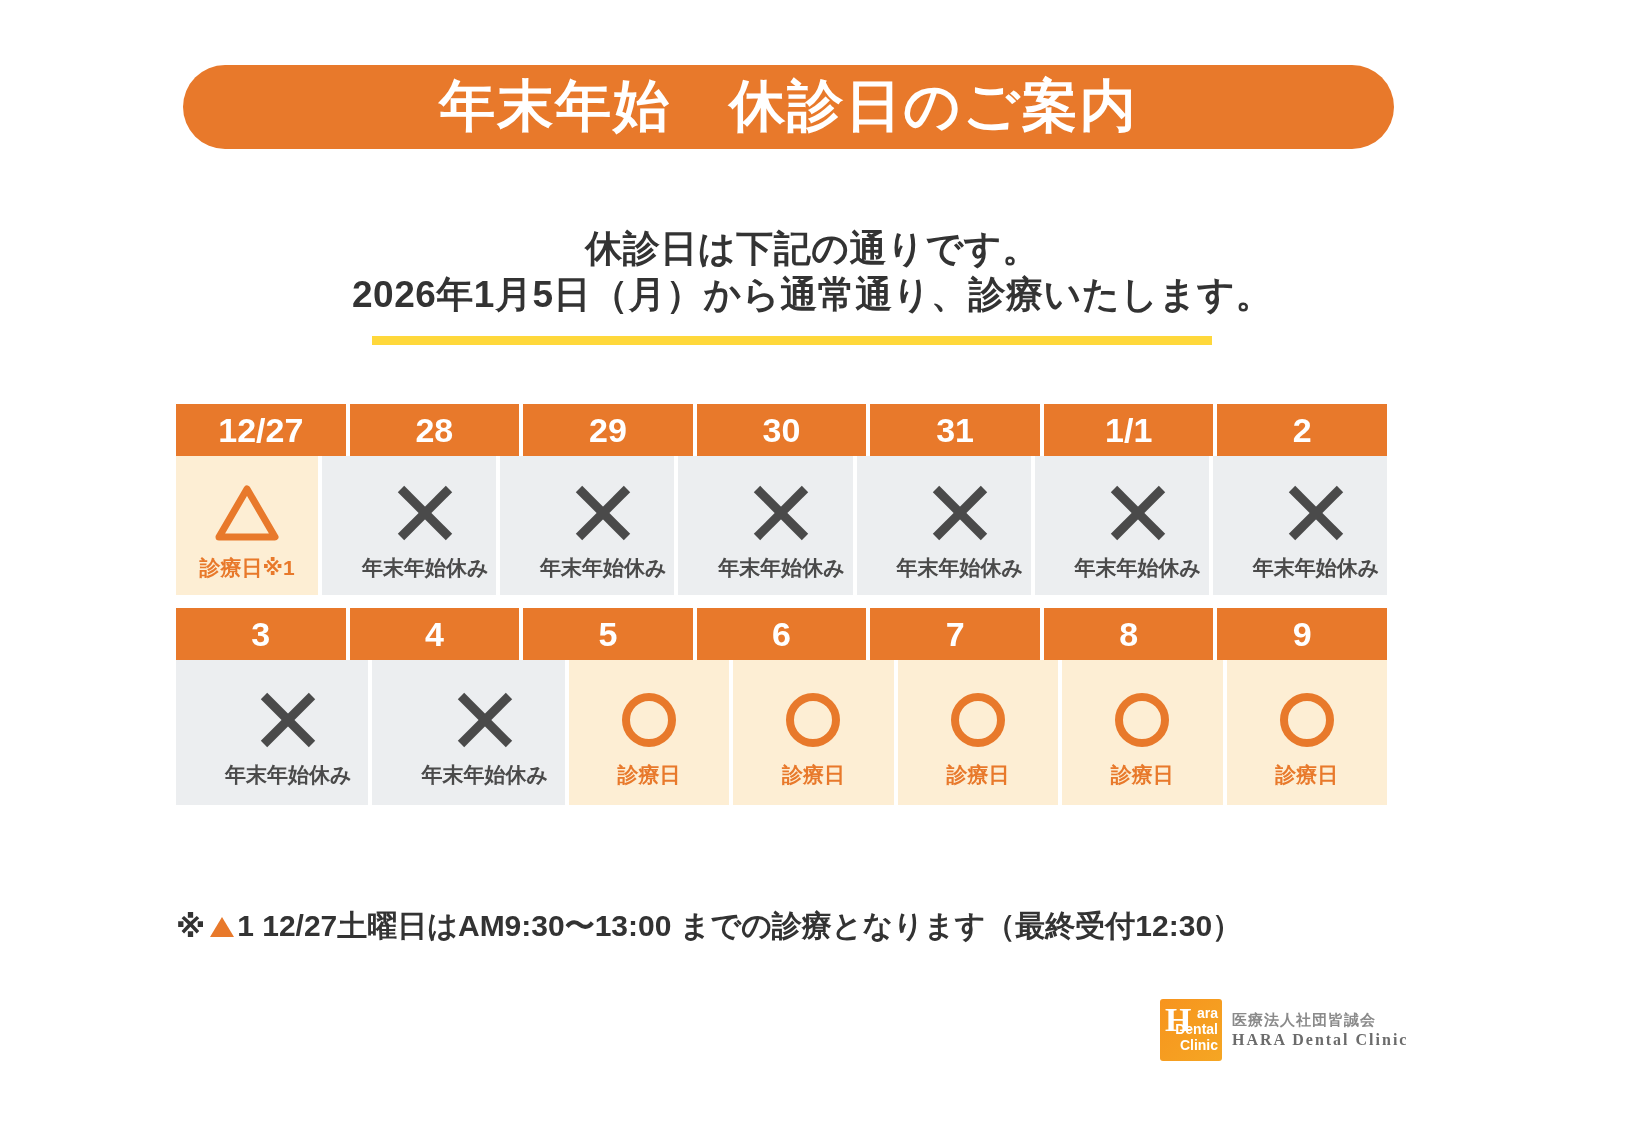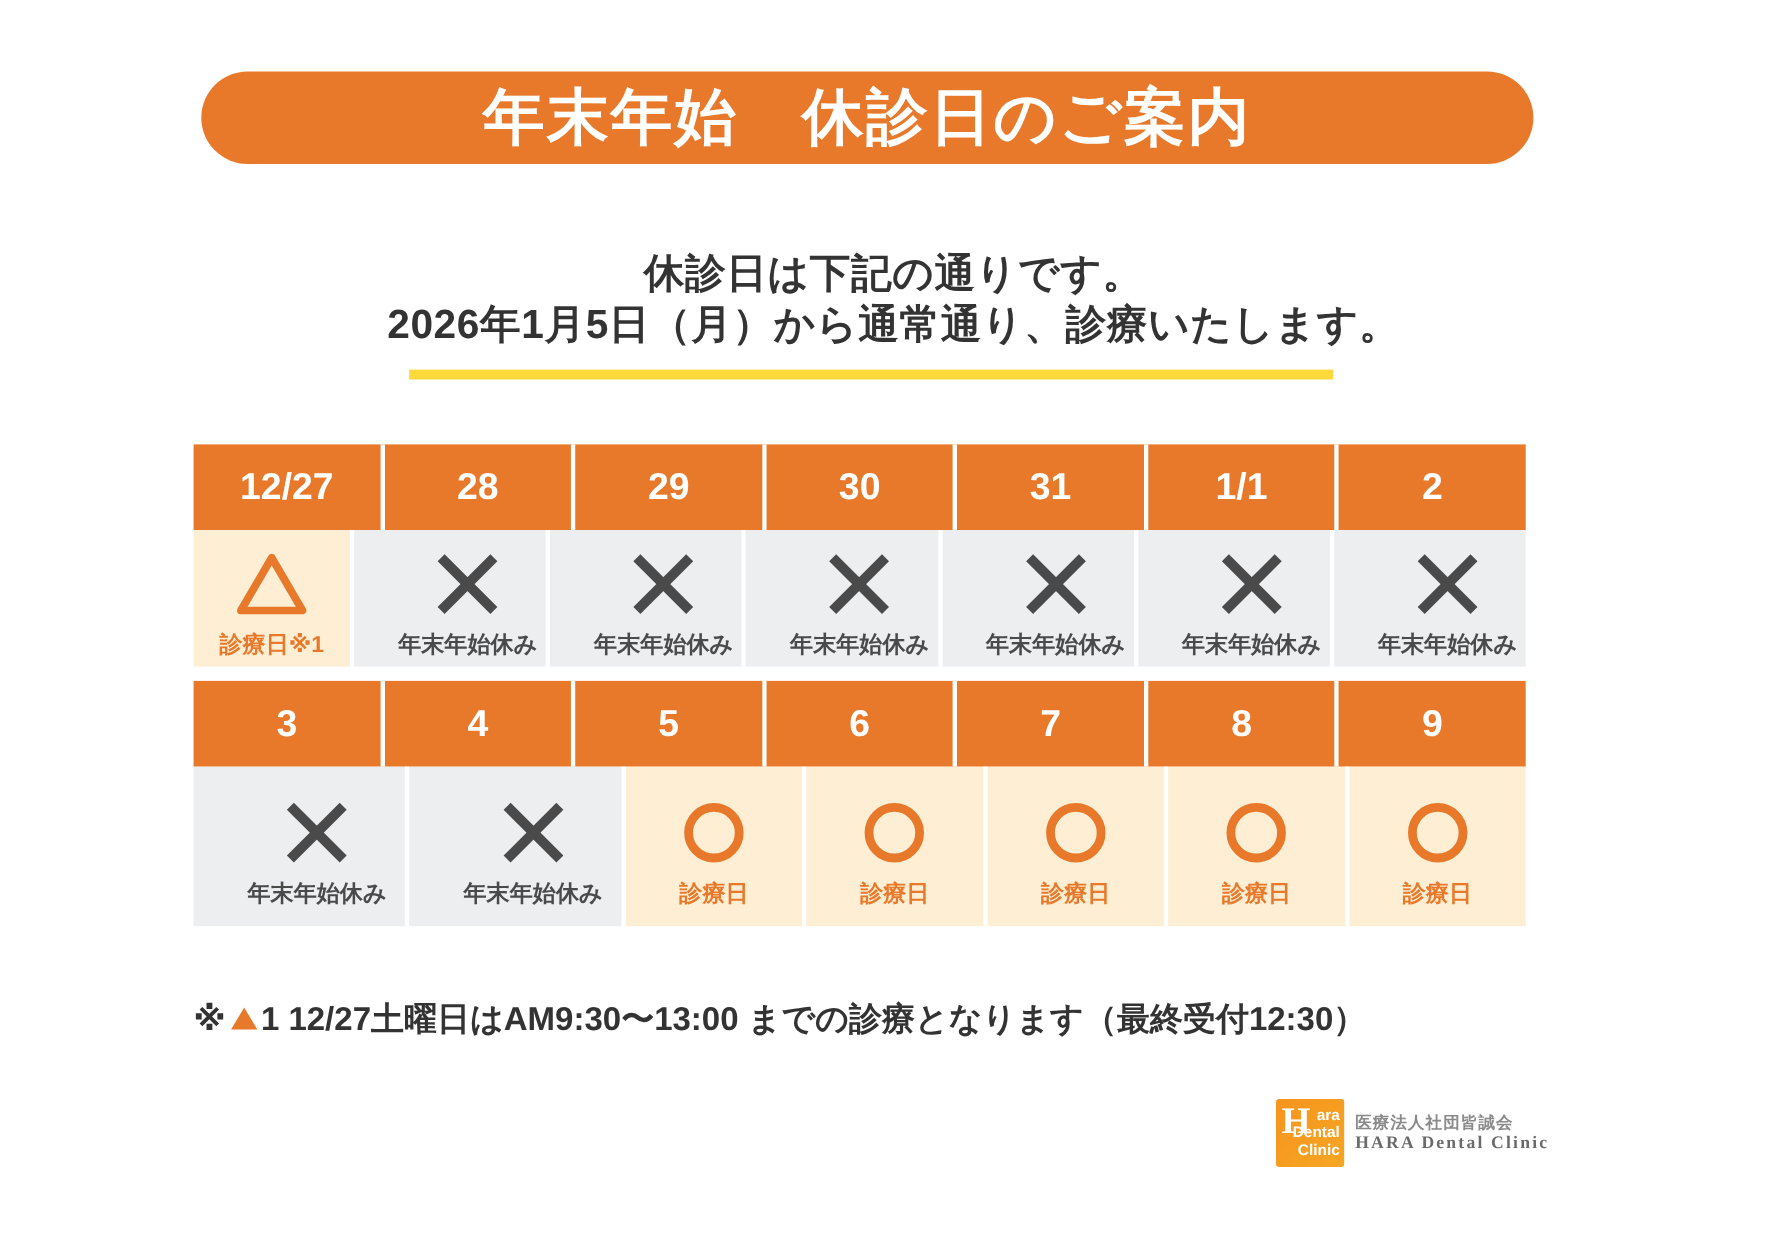--- a/index.html
+++ b/index.html
@@ -75,24 +75,24 @@
     position: absolute;
     left: 176px;
     top: 404px;
     width: 1211px;
   }
   .cal-row {
     display: flex;
     width: 100%;
   }
   .cal-row.head-row {
-    height: 78px;
+    height: 52px;
   }
   .cal-row.body-row {
-    height: 124px;
+    height: 139px;
   }
   .cal-row.body-row.second {
     height: 145px;
   }
   .cell {
     flex: 1 1 0;
     box-sizing: border-box;
     position: relative;
   }
   .head-cell {

